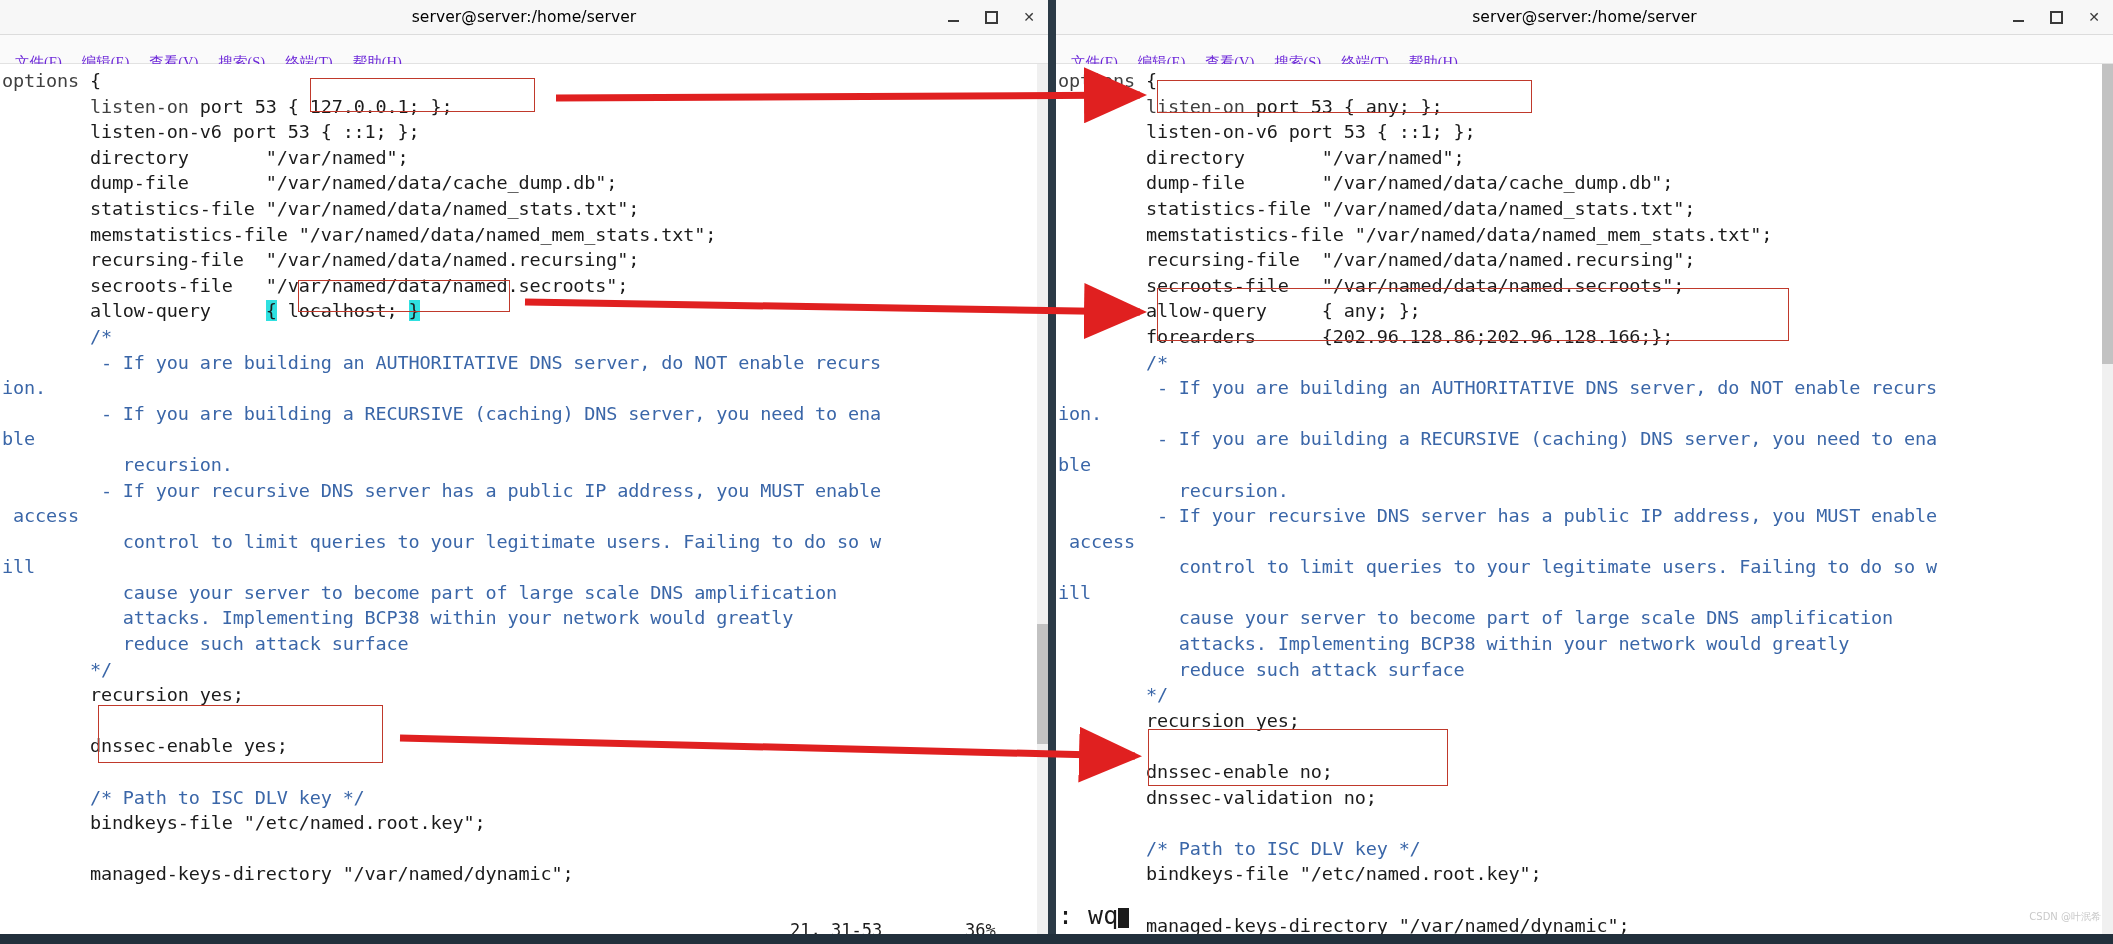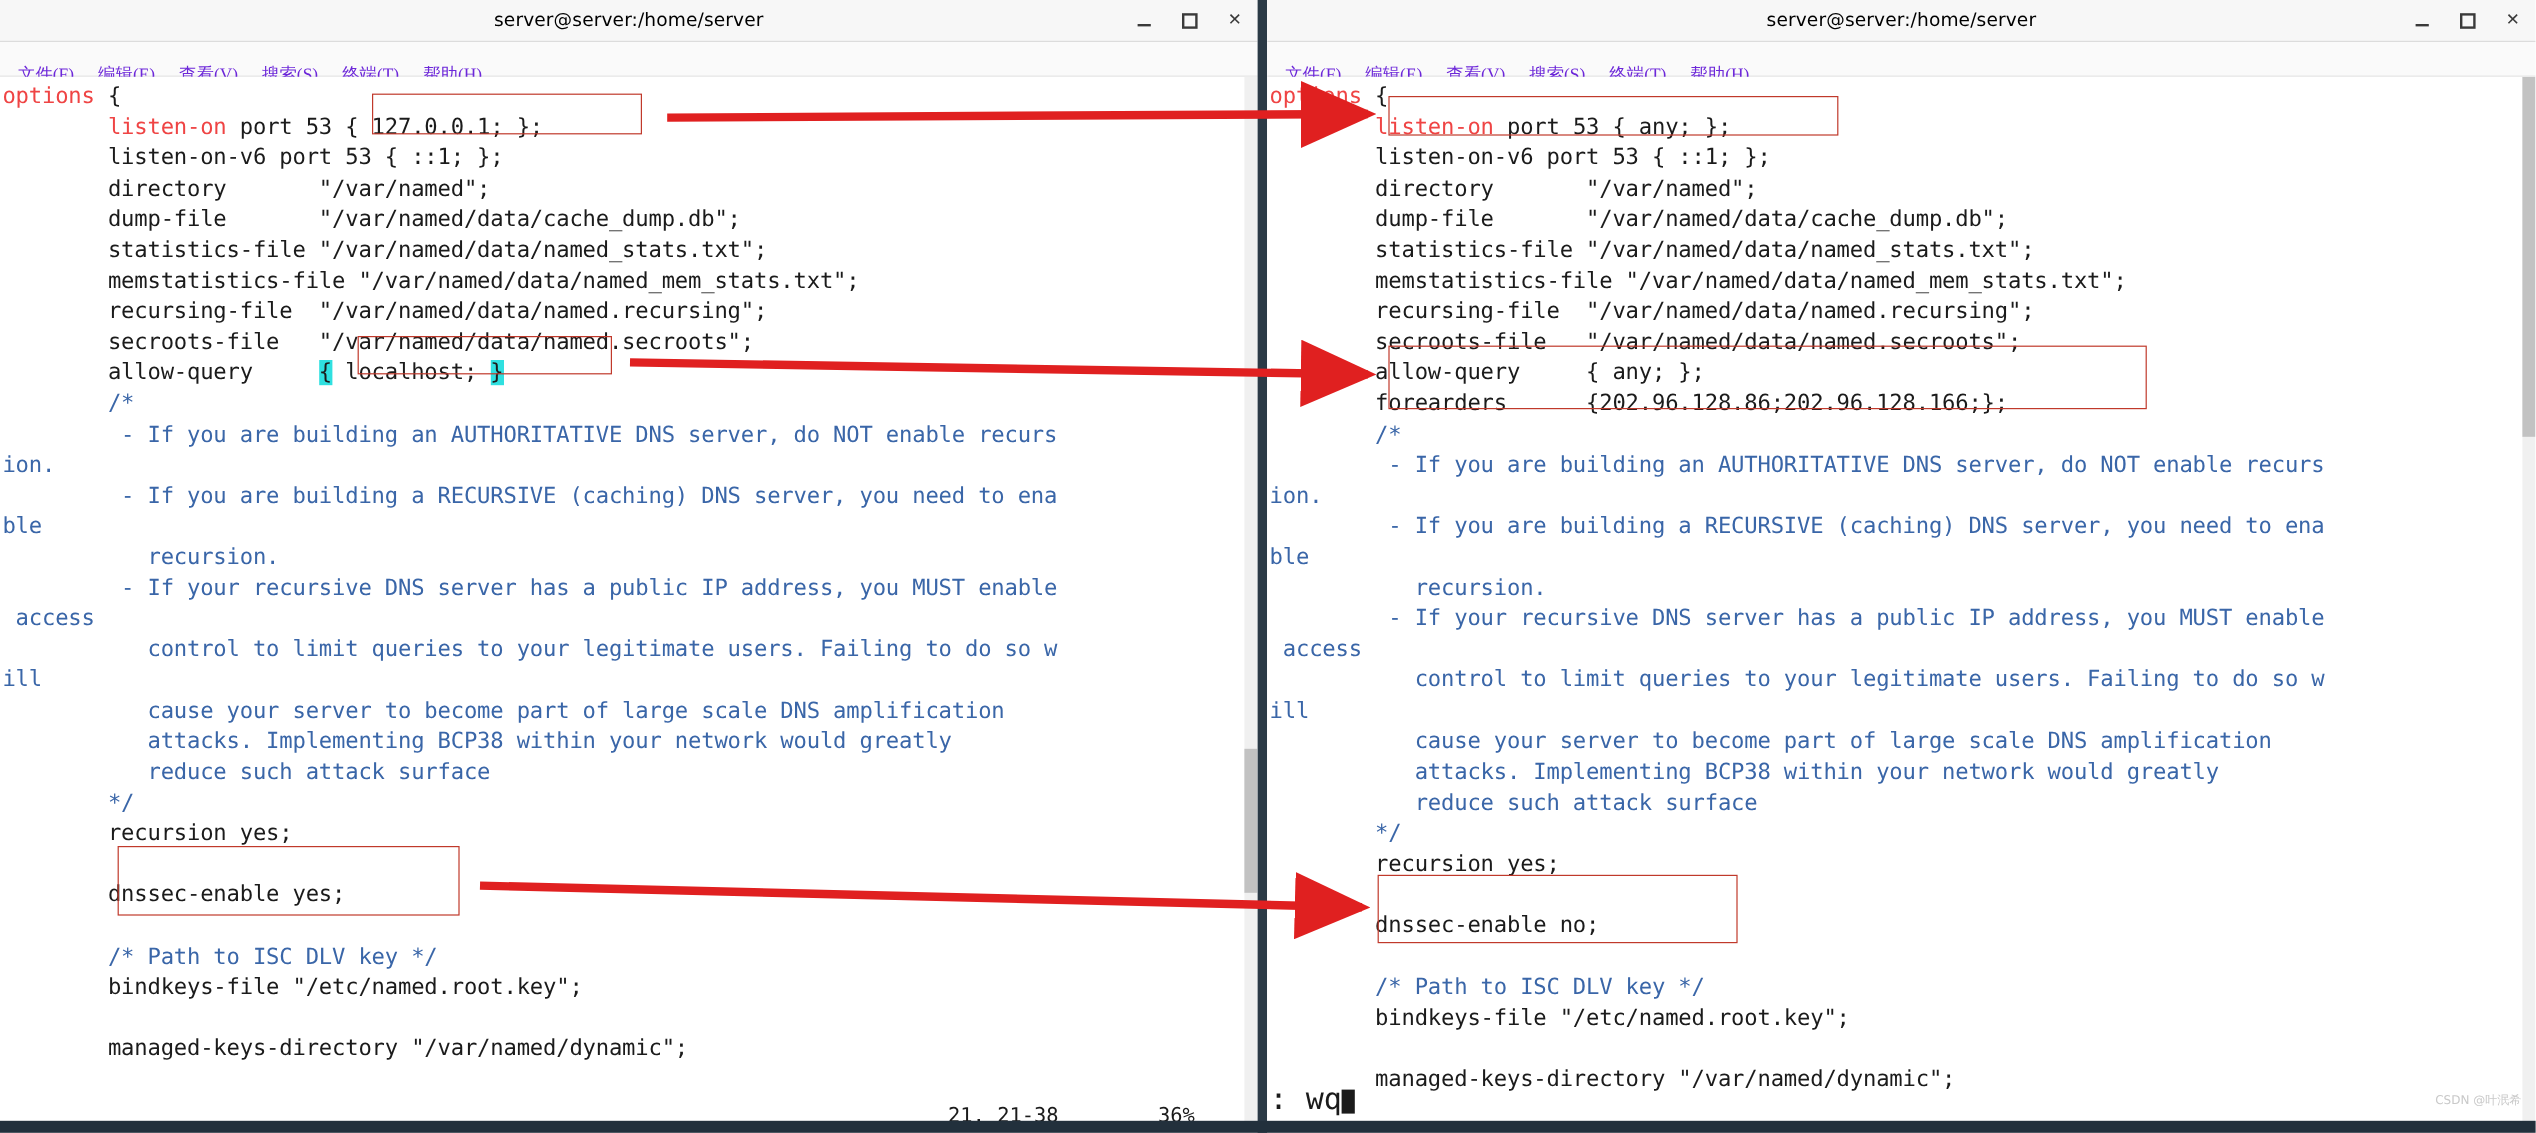--- a/index.html
+++ b/index.html
@@ -35,21 +35,21 @@
              font-family:Liberation Serif, serif;white-space:nowrap;margin-top:26px;}
 
   
   .term{flex:1;position:relative;background:#ffffff;overflow:hidden;}
   .term-inner{position:absolute;left:0;top:0;right:0;
               padding:4px 0 0 0;}
   .line{height:25.6px;line-height:25.6px;white-space:pre;
         font-size:18.5px;color:#1b1b1b;padding-left:2px;
         font-family:"DejaVu Sans Mono","Liberation Mono",monospace;
         letter-spacing:-0.15px;}
-  .kw{color:#ef4444;text-align:center;}
+  .kw{color:#404040;text-align:center;}
   .cm{color:#3a66a8;}
   .brace-hl{background:#2fe0e0;color:#1b1b1b;}
 
   
   .vscroll{position:absolute;right:0;top:0;width:11px;height:100%;
            background:#f0f0f0;}
   .vthumb{position:absolute;right:0;width:11px;background:#c2c2c2;}
 
   
   .statusline{position:absolute;left:0;bottom:0;width:100%;height:28px;
@@ -135,21 +135,21 @@
           <div class="line">&nbsp;</div>
           <div class="line"><span class="cm">        /* Path to ISC DLV key */</span></div>
           <div class="line">        bindkeys-file "/etc/named.root.key";</div>
           <div class="line">&nbsp;</div>
           <div class="line">        managed-keys-directory "/var/named/dynamic";</div>
         </div>
       <div class="vscroll">
         <div class="vthumb" style="top:560px;height:120px;"></div>
       </div>
       <div class="statusline">
-        <span class="st-pos">21, 21-38</span>
+        <span class="st-pos">21, 31-53</span>
         <span class="st-pct">36%</span>
       </div>
     </div>
   </div>
 
   <div class="divider"></div>
 
   <div class="win win-right">
 
     <div class="titlebar">
@@ -197,20 +197,21 @@
           <div class="line"><span class="cm"> access</span></div>
           <div class="line"><span class="cm">           control to limit queries to your legitimate users. Failing to do so w</span></div>
           <div class="line"><span class="cm">ill</span></div>
           <div class="line"><span class="cm">           cause your server to become part of large scale DNS amplification</span></div>
           <div class="line"><span class="cm">           attacks. Implementing BCP38 within your network would greatly</span></div>
           <div class="line"><span class="cm">           reduce such attack surface</span></div>
           <div class="line"><span class="cm">        */</span></div>
           <div class="line">        recursion yes;</div>
           <div class="line">&nbsp;</div>
           <div class="line">        dnssec-enable no;</div>
+          <div class="line">        dnssec-validation no;</div>
           <div class="line">&nbsp;</div>
           <div class="line"><span class="cm">        /* Path to ISC DLV key */</span></div>
           <div class="line">        bindkeys-file "/etc/named.root.key";</div>
           <div class="line">&nbsp;</div>
           <div class="line">        managed-keys-directory "/var/named/dynamic";</div>
         </div>
       <div class="vscroll">
         <div class="vthumb" style="top:0px;height:300px;"></div>
       </div>
       <div class="watermark">CSDN @叶泯希</div>

